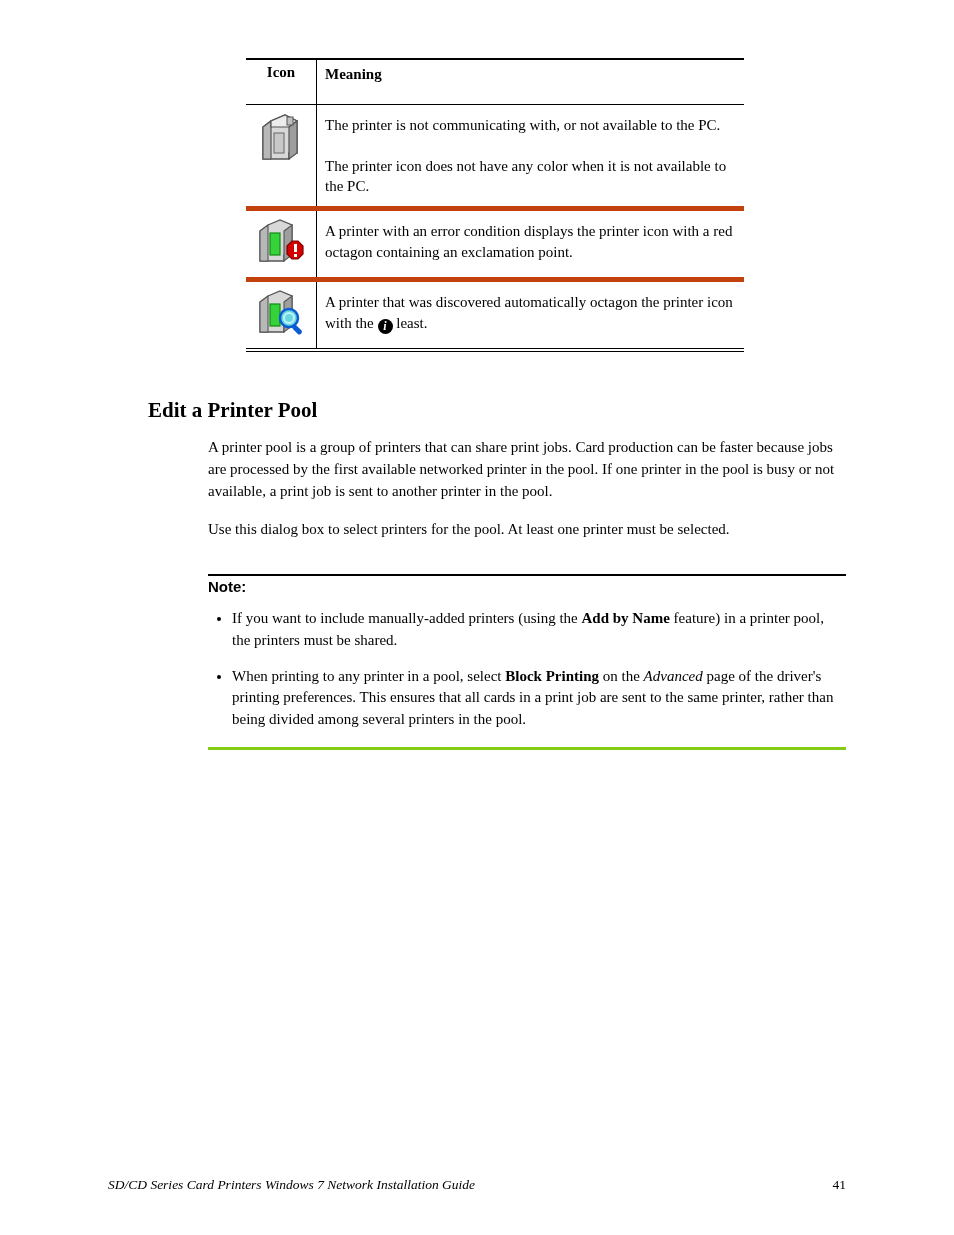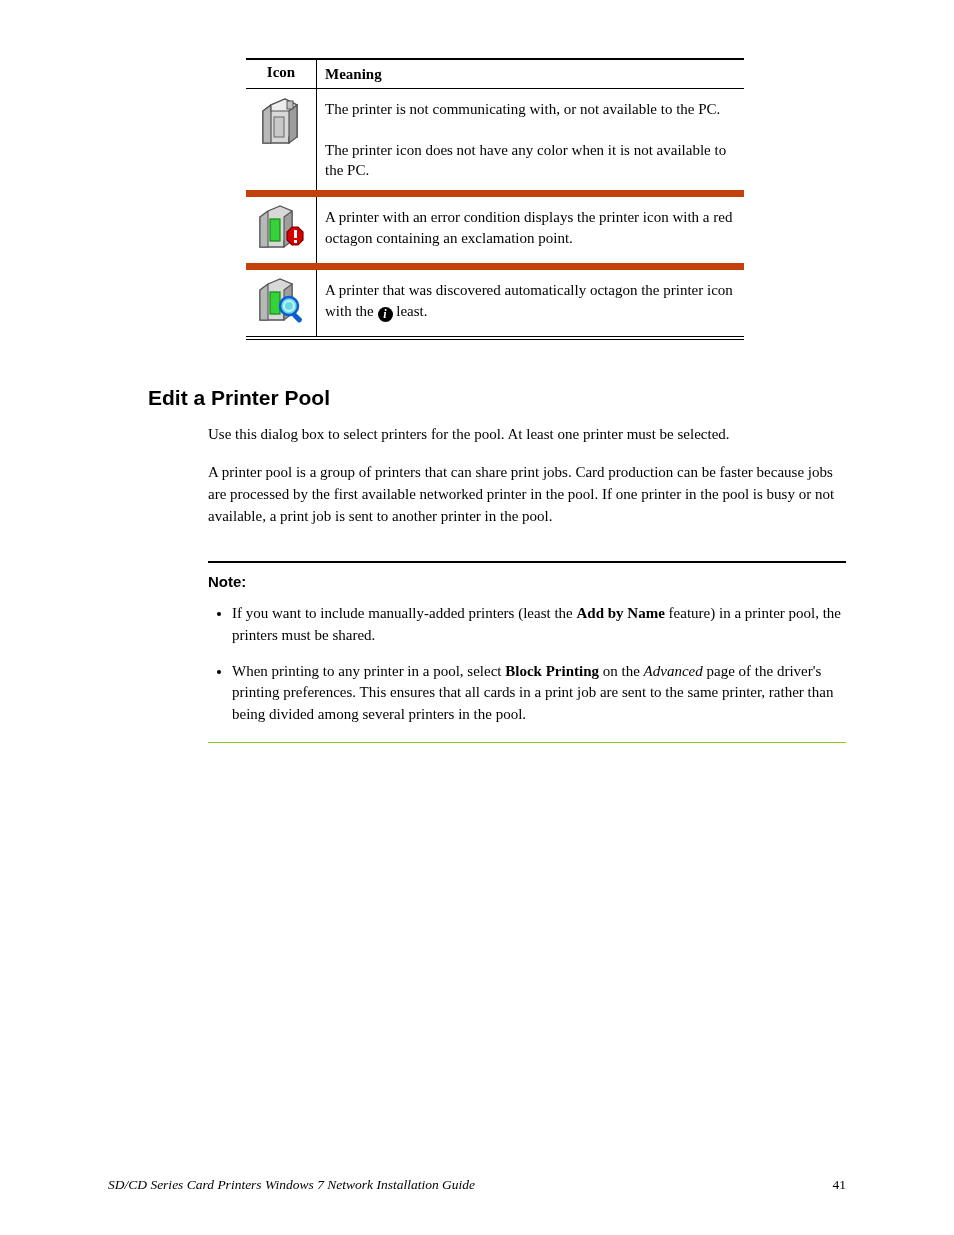--- a/index.html
+++ b/index.html
@@ -29,24 +29,24 @@
     border-collapse: collapse;
   }
   .status-table td {
     vertical-align: top;
     padding: 10px 8px 10px 8px;
   }
   .status-table tr.hdr td {
     border-top: 2.5px solid #000;
     border-bottom: 1px solid #000;
     font-weight: bold;
-    padding-top: 4px; padding-bottom: 4px;
+    padding-top: 4px; padding-bottom: 20px;
   }
   .status-table tr.body td {
-    border-bottom: 7px solid #c2410c;
+    border-bottom: 5px solid #c2410c;
   }
   .status-table tr.body:last-child td {
     border-bottom: 4px double #000;
   }
   .status-table td.icon-cell {
     width: 62px;
     border-right: 1px solid #000;
     text-align: center;
     padding: 8px 4px;
   }
@@ -57,35 +57,35 @@
     border-radius: 50%;
     background: #000; color: #fff;
     font-family: Georgia, serif;
     font-weight: bold; font-style: italic;
     font-size: 12px; line-height: 15px;
     text-align: center;
     vertical-align: -2px;
   }
   .section-break { height: 46px; }
   h2.section-title {
-    font-family: Liberation Sans, sans-serif;
+    font-family: Liberation Serif, serif;
     font-weight: bold;
     font-size: 21px;
     margin: 0 0 14px 40px;
   }
   .section-body {
     margin-left: 100px;
     line-height: 1.45;
   }
   .section-body p { margin: 0 0 16px 0; }
   .note-block {
     margin: 34px 0 28px 100px;
     border-top: 2.5px solid #000;
-    border-bottom: 1px solid #84cc16;
-    padding: 8px 0 16px 0;
+    border-bottom: 3px solid #84cc16;
+    padding: 0 0 16px 0;
     line-height: 1.45;
   }
   .note-block .note-label {
     font-family: Arial, Helvetica, sans-serif;
     font-weight: bold;
     display: block;
     margin-bottom: 10px;
   }
   .note-block ul {
     margin: 0; padding-left: 24px;
@@ -177,29 +177,29 @@
       </td>
     </tr>
   </tbody>
     </table>
 
   <div class="section-break"></div>
 
   <h2 class="section-title">Edit a Printer Pool</h2>
 
   <div class="section-body">
+    <p>A printer pool is a group of printers that can share print jobs. Card production can be faster because jobs are processed by the first available networked printer in the pool. If one printer in the pool is busy or not available, a print job is sent to another printer in the pool.</p>
     <p>Use this dialog box to select printers for the pool. At least one printer must be selected.</p>
-    <p>A printer pool is a group of printers that can share print jobs. Card production can be faster because jobs are processed by the first available networked printer in the pool. If one printer in the pool is busy or not available, a print job is sent to another printer in the pool.</p>
   </div>
 
   <div class="note-block">
     <span class="note-label">Note:</span>
     <ul>
       <li>
-        <span>If you want to include manually-added printers (least the </span><b>Add by Name</b><span> feature) in a printer pool, the printers must be shared.</span>
+        <span>If you want to include manually-added printers (using the </span><b>Add by Name</b><span> feature) in a printer pool, the printers must be shared.</span>
       </li>
       <li>
         <span>When printing to any printer in a pool, select </span><b>Block Printing</b><span> on the </span><span class="italic">Advanced</span><span> page of the driver's printing preferences. This ensures that all cards in a print job are sent to the same printer, rather than being divided among several printers in the pool.</span>
       </li>
     </ul>
   </div>
 
 </div>
 
 <div class="footer">

